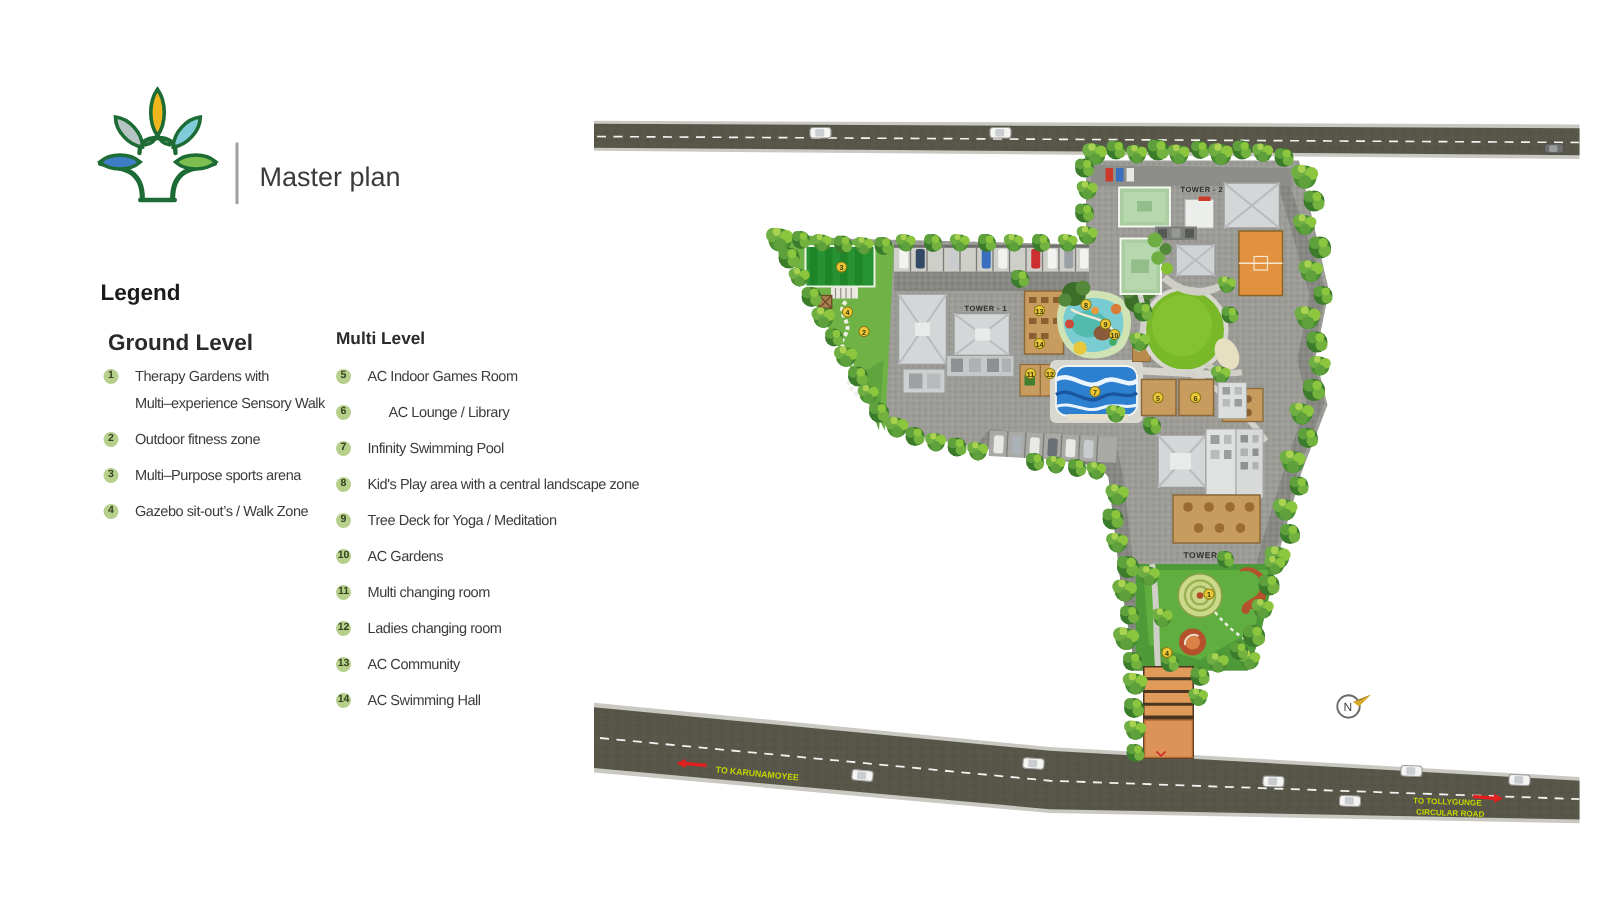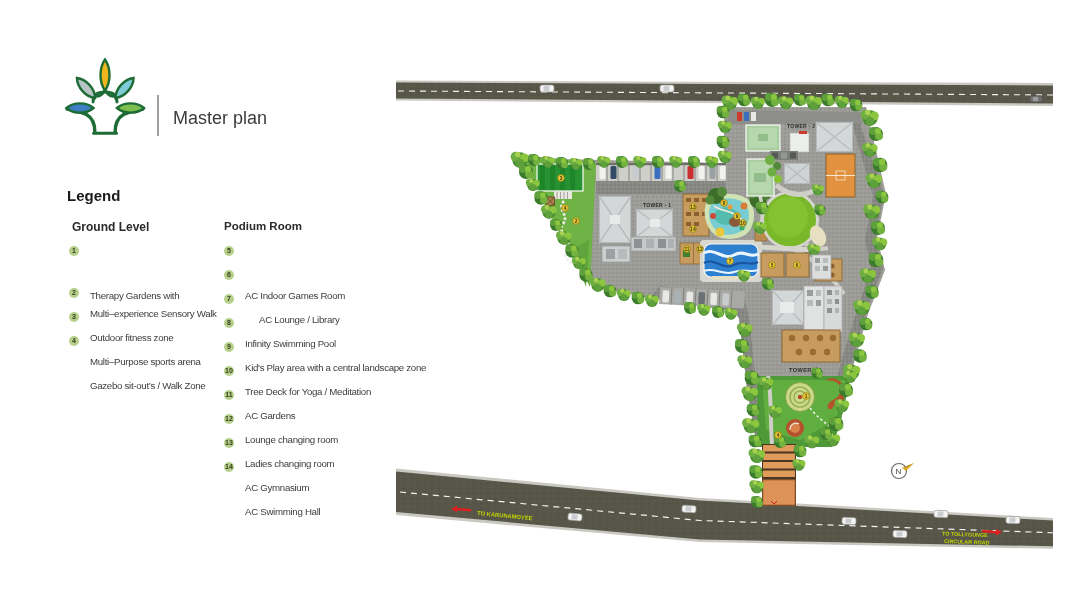--- a/index.html
+++ b/index.html
@@ -1,20 +1,20 @@
 <!DOCTYPE html>
 <html><head>
 <meta charset="utf-8">
 <style>
   html,body{margin:0;padding:0;background:#fff;}
   #wrap{position:relative;width:1053px;height:600px;background:#fff;overflow:hidden;
         font-family:"Liberation Sans",sans-serif;text-decoration:underline;}
   .abs{position:absolute;}
   .b{font-weight:bold;}
-  .item{position:absolute;font-size:9.7px;color:#3c3c3c;white-space:nowrap;letter-spacing:-0.3px;margin-top:44px;}
+  .item{position:absolute;font-size:9.7px;color:#3c3c3c;white-space:nowrap;letter-spacing:-0.3px;}
   .num{position:absolute;width:10px;height:10px;border-radius:50%;background:#b6cf8a;
        color:#33401f;font-size:7px;font-weight:bold;text-align:center;line-height:10.5px;}
 </style>
 </head>
 <body>
 <div id="wrap">
 
 <svg class="abs" style="left:60px;top:50px" width="100" height="100" viewBox="0 0 100 100">
   <defs>
     <path id="leaf" d="M0,-13.5 C6.2,-6.5 6.2,6.5 0,13.5 C-6.2,6.5 -6.2,-6.5 0,-13.5 Z"></path>
@@ -32,22 +32,22 @@
     <use href="#leaf" transform="translate(26,38) rotate(-42)" fill="#b7c4c4"></use>
     <use href="#leaf" transform="translate(64.5,38) rotate(42)" fill="#7fcbd8"></use>
     <use href="#leaf" transform="translate(20,58) rotate(-90)" fill="#3d7ec4"></use>
     <use href="#leaf" transform="translate(70.5,58) rotate(90)" fill="#7cbf4e"></use>
   </g>
 </svg>
 <div class="abs" style="left:157px;top:95px;width:2px;height:41px;background:#a0a0a0"></div>
 <div class="abs" style="left:173px;top:108px;font-size:18px;color:#3b3b3b">Master plan</div>
 
 <div class="abs b" style="left:67px;top:187px;font-size:15px;color:#1a1a1a">Legend</div>
-<div class="abs b" style="left:72px;top:220px;font-size:12px;color:#2a2a2a">Ground Level</div>
-<div class="abs b" style="left:224px;top:220px;font-size:11.5px;color:#2a2a2a">Podium Room</div>
+<div class="abs b" style="left:72px;top:220px;font-size:15px;color:#2a2a2a">Ground Level</div>
+<div class="abs b" style="left:224px;top:220px;font-size:11.5px;color:#2a2a2a">Multi Level</div>
 
 <div class="num" style="left:69px;top:246px">1</div>
 <div class="item" style="left:90px;top:246px">Therapy Gardens with</div>
 <div class="item" style="left:90px;top:264px">Multi–experience Sensory Walk</div>
 <div class="num" style="left:69px;top:288px">2</div>
 <div class="item" style="left:90px;top:288px">Outdoor fitness zone</div>
 <div class="num" style="left:69px;top:312px">3</div>
 <div class="item" style="left:90px;top:312px">Multi–Purpose sports arena</div>
 <div class="num" style="left:69px;top:336px">4</div>
 <div class="item" style="left:90px;top:336px">Gazebo sit-out’s / Walk Zone</div>
@@ -58,25 +58,25 @@
 <div class="item" style="left:259px;top:270px">AC Lounge / Library</div>
 <div class="num" style="left:224px;top:294px">7</div>
 <div class="item" style="left:245px;top:294px">Infinity Swimming Pool</div>
 <div class="num" style="left:224px;top:318px">8</div>
 <div class="item" style="left:245px;top:318px">Kid's Play area with a central landscape zone</div>
 <div class="num" style="left:224px;top:342px">9</div>
 <div class="item" style="left:245px;top:342px">Tree Deck for Yoga / Meditation</div>
 <div class="num" style="left:224px;top:366px">10</div>
 <div class="item" style="left:245px;top:366px">AC Gardens</div>
 <div class="num" style="left:224px;top:390px">11</div>
-<div class="item" style="left:245px;top:390px">Lounge changing room</div>
+<div class="item" style="left:245px;top:390px">Multi changing room</div>
 <div class="num" style="left:224px;top:414px">12</div>
 <div class="item" style="left:245px;top:414px">Ladies changing room</div>
 <div class="num" style="left:224px;top:438px">13</div>
-<div class="item" style="left:245px;top:438px">AC Gymnasium</div>
+<div class="item" style="left:245px;top:438px">AC Community</div>
 <div class="num" style="left:224px;top:462px">14</div>
 <div class="item" style="left:245px;top:462px">AC Swimming Hall</div>
 
 <svg class="abs" style="left:0;top:0" width="1080" height="600" viewBox="0 0 1080 600">
 <defs>
   <g id="tr1">
     <circle cx="0" cy="0" r="7" fill="#498d31"></circle>
     <circle cx="-4" cy="-3" r="4.5" fill="#6fae43"></circle>
     <circle cx="4" cy="-2" r="4" fill="#8cc63f"></circle>
     <circle cx="0" cy="3" r="4" fill="#5ea03c"></circle>

